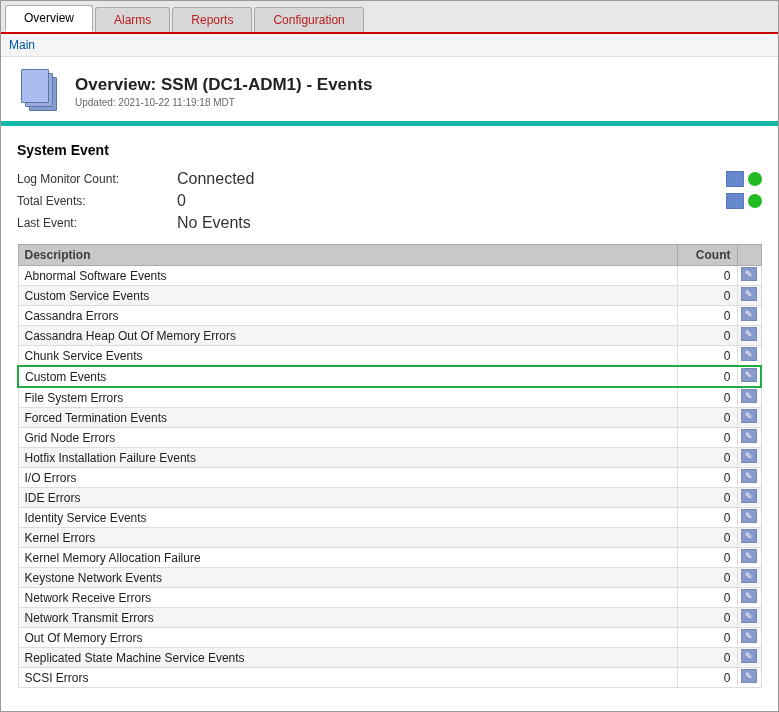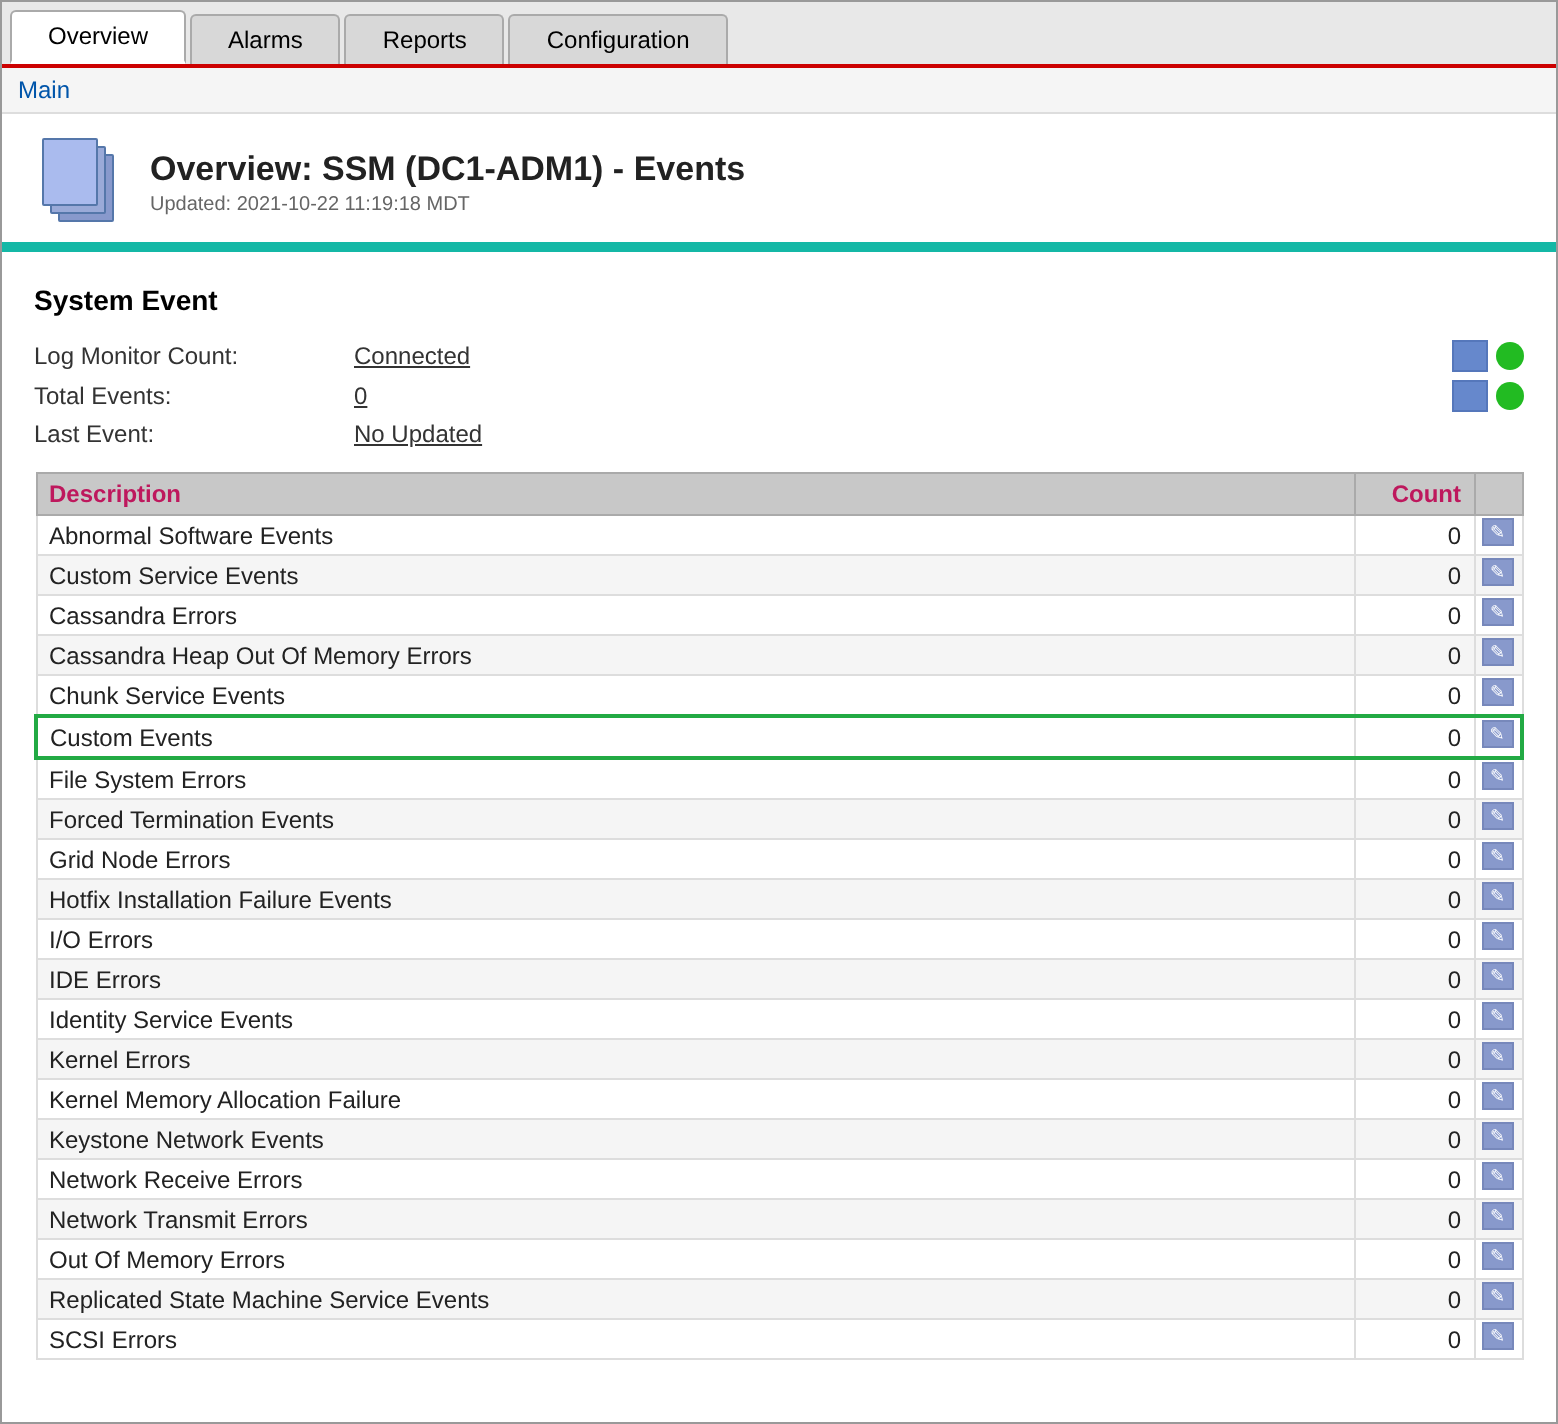--- a/index.html
+++ b/index.html
@@ -30,21 +30,21 @@
       padding-left: 4px;
       padding-top: 4px;
     }
     .tab {
       padding: 5px 18px;
       border: 1px solid #aaa;
       border-bottom: none;
       background: #d8d8d8;
       cursor: pointer;
       font-size: 12px;
-      color: #000000;
+      color: #b91c1c;
       margin-right: 2px;
       border-radius: 3px 3px 0 0;
     }
     .tab.active {
       background: #ffffff;
       border-bottom: 2px solid #ffffff;
       font-weight: normal;
       color: #000;
     }
     
@@ -106,22 +106,21 @@
       padding: 2px 0;
     }
     .info-label {
       width: 160px;
       color: #333;
       font-size: 12px;
     }
     .info-value {
       flex: 1;
       color: #333;
-      font-size: 12px;
-      text-decoration: underline;
+      font-size: 16px;
     }
     .info-icons {
       display: flex;
       align-items: center;
       gap: 4px;
     }
     .grid-icon {
       width: 18px;
       height: 16px;
       background: #6688cc;
@@ -142,21 +141,21 @@
       width: 100%;
       border-collapse: collapse;
       font-size: 12px;
     }
     .events-table thead tr th {
       background: #c8c8c8;
       border: 1px solid #aaa;
       padding: 3px 6px;
       text-align: left;
       font-weight: bold;
-      color: #be185d;
+      color: #404040;
     }
     .events-table thead tr th.count-col {
       text-align: right;
       width: 60px;
     }
     .events-table tbody tr td {
       border: 1px solid #ddd;
       padding: 2px 6px;
       color: #222;
     }
@@ -267,21 +266,21 @@
       <div class="info-row">
         <div class="info-label">Total Events:</div>
         <div class="info-value">0</div>
         <div class="info-icons">
           <span class="grid-icon"></span>
           <span class="green-circle"></span>
         </div>
       </div>
       <div class="info-row">
         <div class="info-label">Last Event:</div>
-        <div class="info-value">No Updated</div>
+        <div class="info-value">No Events</div>
         <div class="info-icons"></div>
       </div>
     </div>
 
     <table class="events-table">
       <thead>
         <tr>
           <th>Description</th>
           <th class="count-col">Count</th>
           <th style="width:24px;"></th>

